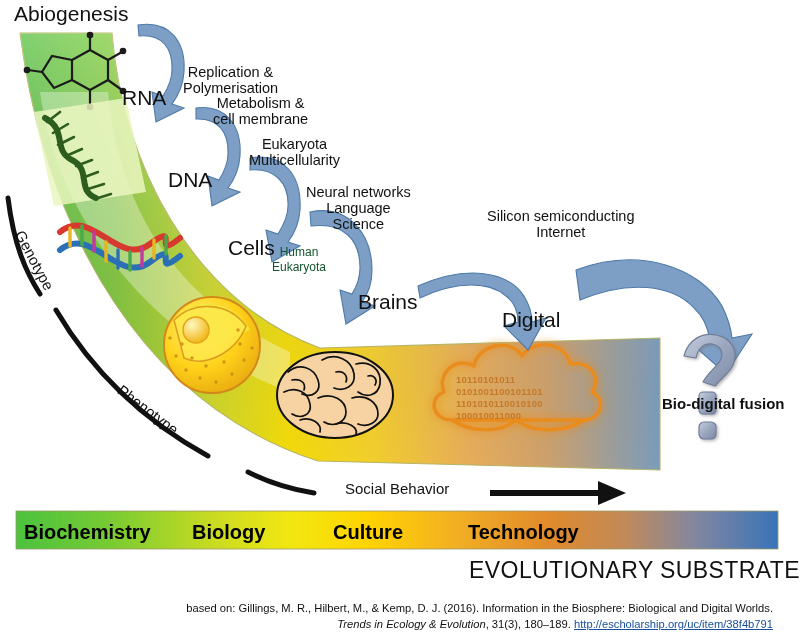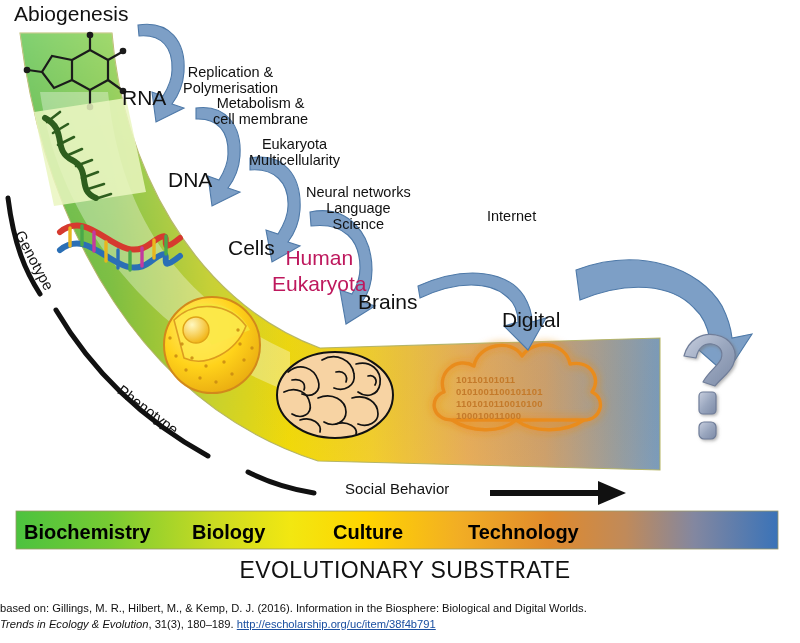--- a/index.html
+++ b/index.html
@@ -20,21 +20,21 @@
 
   .lbl {
     position: absolute;
     white-space: nowrap;
     font-family: "Liberation Sans", sans-serif;
     color: #111;
     line-height: 1.12;
   }
   .stage-label   { font-size: 21px; }
   .trans-label   { font-size: 14.5px; text-align: center; }
-  .human-evo     { font-size: 21px; color: #be185d; text-align: center; line-height: 1.25; }
+  .human-evo     { font-size: 12px; color: #14532d; text-align: center; line-height: 1.25; }
   .axis-label    { font-size: 15px; }
   .fusion-label  { font-size: 15px; font-weight: bold; }
   .band-word     { font-size: 20px; color: #000; font-weight: bold; }
   .substrate-ttl { font-size: 23px; letter-spacing: .4px; color: #111; }
   .cite          { font-size: 11.2px; color: #111; }
   .cite .ital    { font-style: italic; }
   .cite a        { color: #1a4fa0; text-decoration: underline; }
   .binary        { font-size: 9.5px; color: #C47A2A; font-weight: bold;
                    text-align: left; line-height: 1.26; letter-spacing: .2px; }
   .rot-geno { transform: rotate(62deg); transform-origin: left top; }
@@ -278,47 +278,49 @@
 <div class="lbl trans-label" style="left:213px; top:95px;">
   <div>Metabolism &amp;</div>
   <div>cell membrane</div>
 </div>
 <div class="lbl trans-label" style="left:306px; top:184px;">
   <div>Neural networks</div>
   <div>Language</div>
   <div>Science</div>
 </div>
 <div class="lbl trans-label" style="left:487px; top:208px;">
+  <div>Silicon semiconducting</div>
   <div>Internet</div>
 </div>
 
 <div class="lbl human-evo" style="left:272px; top:245px;">
   <div>Human</div>
   <div>Eukaryota</div>
 </div>
 
 <div class="lbl axis-label rot-geno" style="left:26px;  top:228px;">Genotype</div>
 <div class="lbl axis-label rot-pheno" style="left:124px; top:382px;">Phenotype</div>
 <div class="lbl axis-label" style="left:345px; top:481px;">Social Behavior</div>
 
 <div class="lbl binary" style="left:456px; top:374px; width:130px;">
   <div>10110101011</div>
   <div>0101001100101101</div>
   <div>1101010110010100</div>
   <div>100010011000</div>
 </div>
 
+<div class="lbl fusion-label" style="left:662px; top:396px;">Bio-digital fusion</div>
 
 <div class="lbl band-word" style="left:24px;  top:521px;">Biochemistry</div>
 <div class="lbl band-word" style="left:192px; top:521px;">Biology</div>
 <div class="lbl band-word" style="left:333px; top:521px;">Culture</div>
 <div class="lbl band-word" style="left:468px; top:521px;">Technology</div>
 
-<div class="lbl substrate-ttl" style="left:0; top:558px; width:800px; text-align:center;padding-left:10px;">EVOLUTIONARY SUBSTRATE</div>
-
-<div class="lbl cite" style="left:0; top:602px; width:773px; text-align:left; white-space:normal;">
+<div class="lbl substrate-ttl" style="left:0; top:558px; width:800px; text-align:right;padding-left:10px;">EVOLUTIONARY SUBSTRATE</div>
+
+<div class="lbl cite" style="left:0; top:602px; width:773px; text-align:right; white-space:normal;">
   <div>based on: Gillings, M. R., Hilbert, M., &amp; Kemp, D. J. (2016). Information in the Biosphere: Biological and Digital Worlds.</div>
   <div style="margin-top:3px;">
     <span class="ital">Trends in Ecology &amp; Evolution</span><span>, 31(3), 180–189. </span><a href="#">http://escholarship.org/uc/item/38f4b791</a>
   </div>
 </div>
 
 </div>
 
 </body></html>

